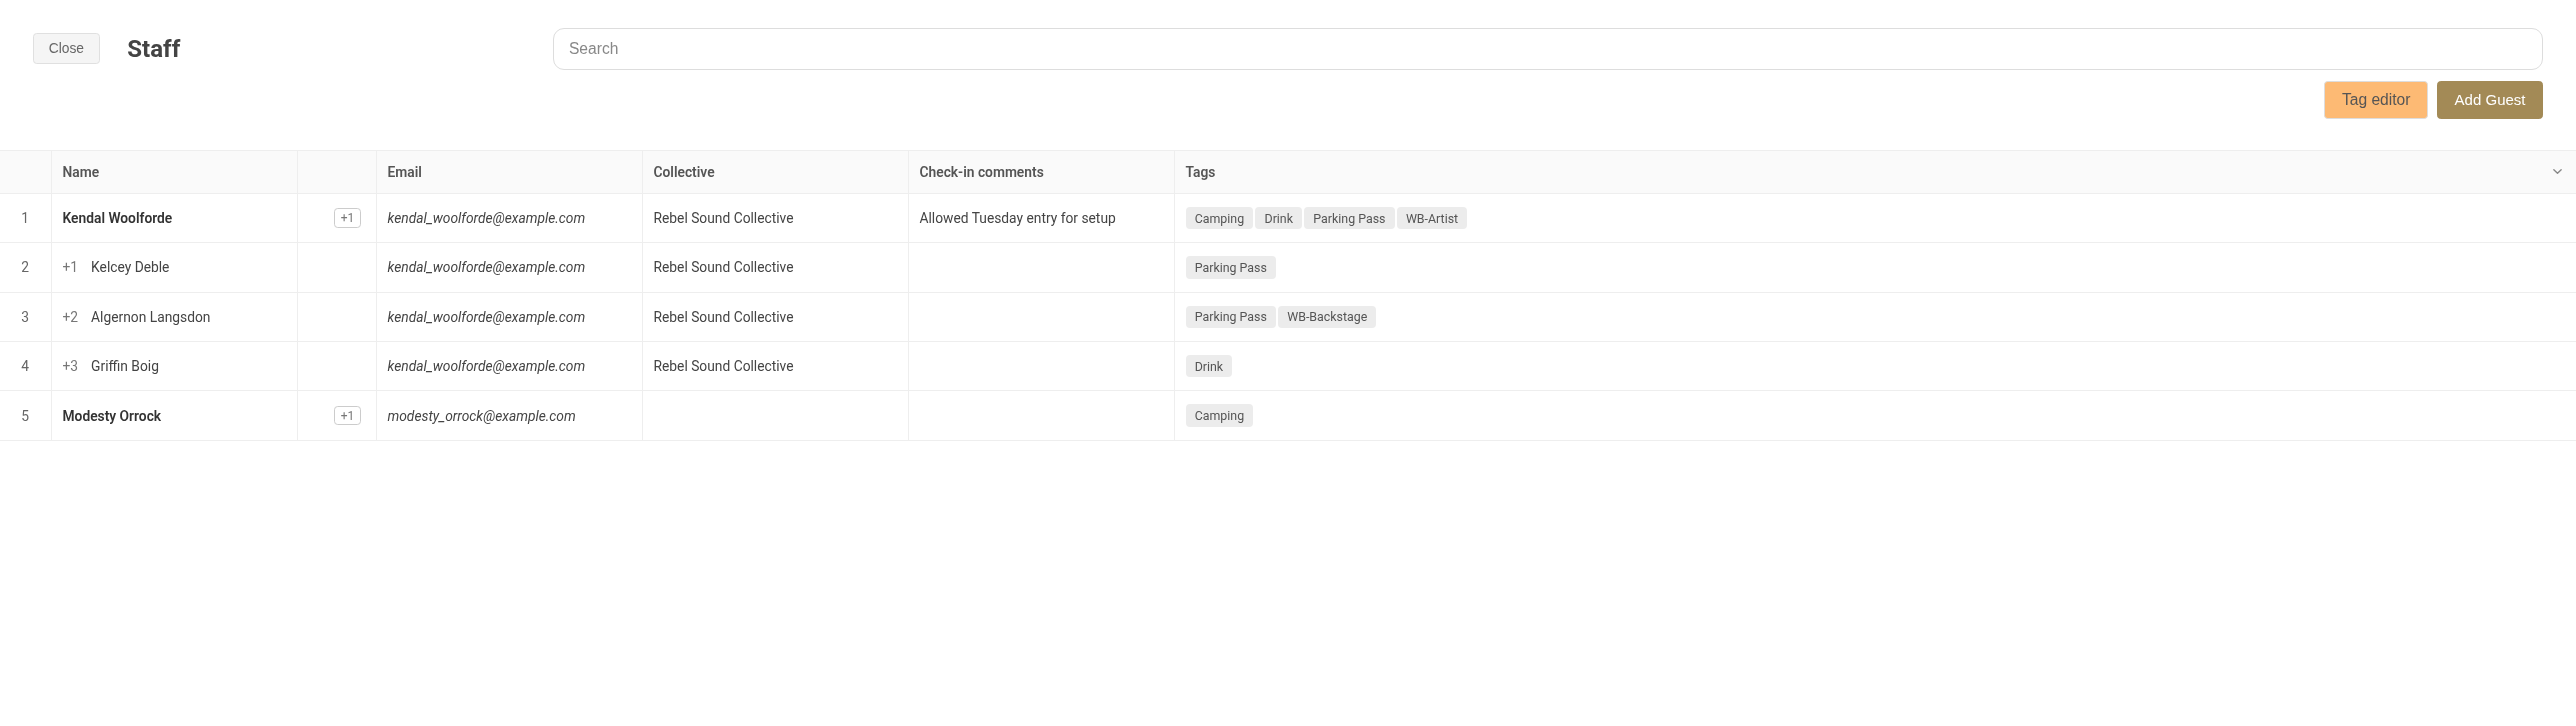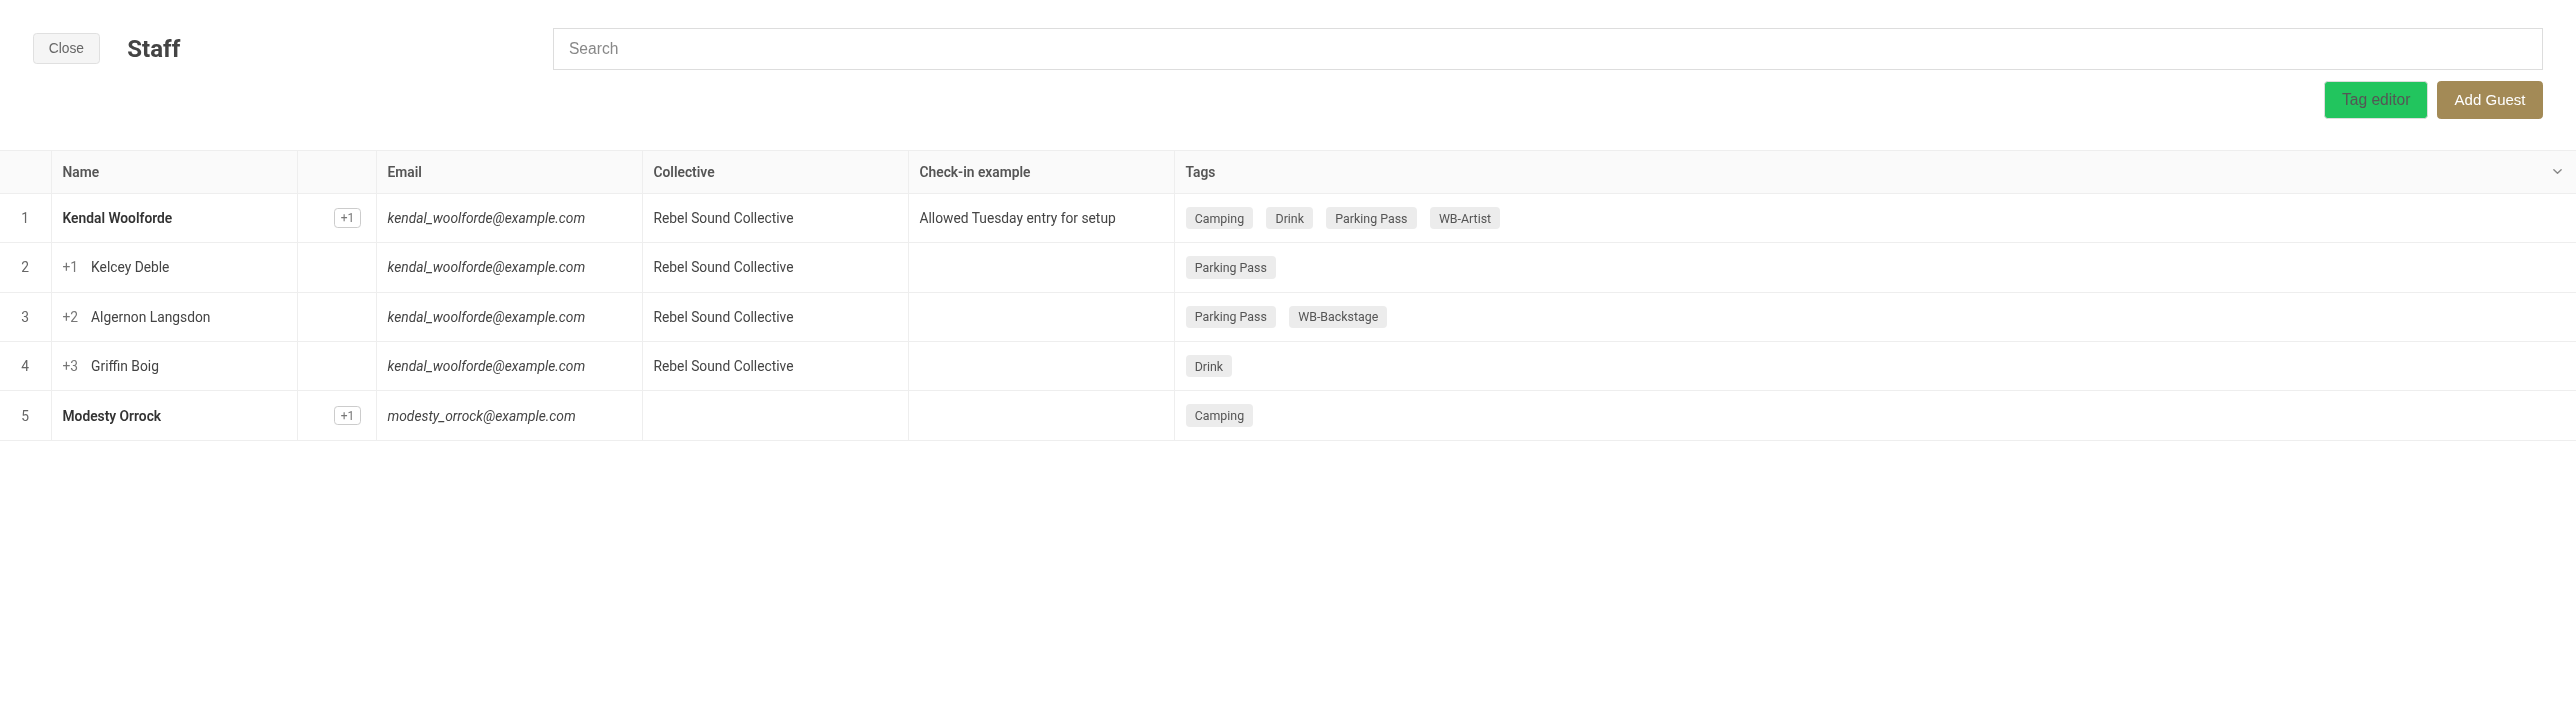--- a/index.html
+++ b/index.html
@@ -39,35 +39,35 @@
     margin-left: 3.7px;
   }
   .search-wrap {
     flex: 1;
     margin-left: 349px;
   }
   .search-input {
     width: 100%;
     padding: 11px 14.7px;
     border: 0.9px solid #ddd;
-    border-radius: 0;
+    border-radius: 11px;
     font-size: 15.6px;
     color: #555;
   }
   .search-input::placeholder {
     color: #888;
   }
   .actions-row {
     display: flex;
     justify-content: flex-end;
     padding: 11px 33px 0 33px;
     gap: 9.2px;
   }
   .tag-editor-btn {
-    background: #22c55e;
+    background: #fdba74;
     border: 0.9px solid #ddd;
     border-radius: 3.7px;
     padding: 9.2px 16.5px;
     font-size: 15.6px;
     color: #555;
     cursor: pointer;
   }
   .add-guest-btn {
     background: #a38a56;
     border: 0.9px solid #a38a56;
@@ -184,21 +184,21 @@
     color: #777;
     background: #fff;
   }
   .tag {
     display: inline-block;
     background: #ececec;
     border-radius: 4px;
     padding: 3.7px 9.2px;
     font-size: 12.4px;
     color: #555;
-    margin-right: 13px;
+    margin-right: 2px;
     white-space: nowrap;
   }
 </style>
 </head>
 <body>
 
 <div class="container">
 
   <div class="header-row">
     <button class="close-btn">Close</button>
@@ -214,21 +214,21 @@
   </div>
 
   <table class="table">
     <thead>
       <tr>
         <th class="col-num"></th>
         <th class="col-name">Name</th>
         <th class="col-plus"></th>
         <th class="col-email">Email</th>
         <th class="col-affil">Collective</th>
-        <th class="col-comments">Check-in example</th>
+        <th class="col-comments">Check-in comments</th>
         <th class="col-tags">
           <span>Tags</span>
           <span class="chevron">
             <svg width="11" height="11" viewBox="0 0 12 12" fill="none">
                 <path d="M2 4 L6 8 L10 4" stroke="currentColor" stroke-width="1.5" fill="none" stroke-linecap="round" stroke-linejoin="round"></path>
               </svg>
           </span>
         </th>
       </tr>
     </thead>

